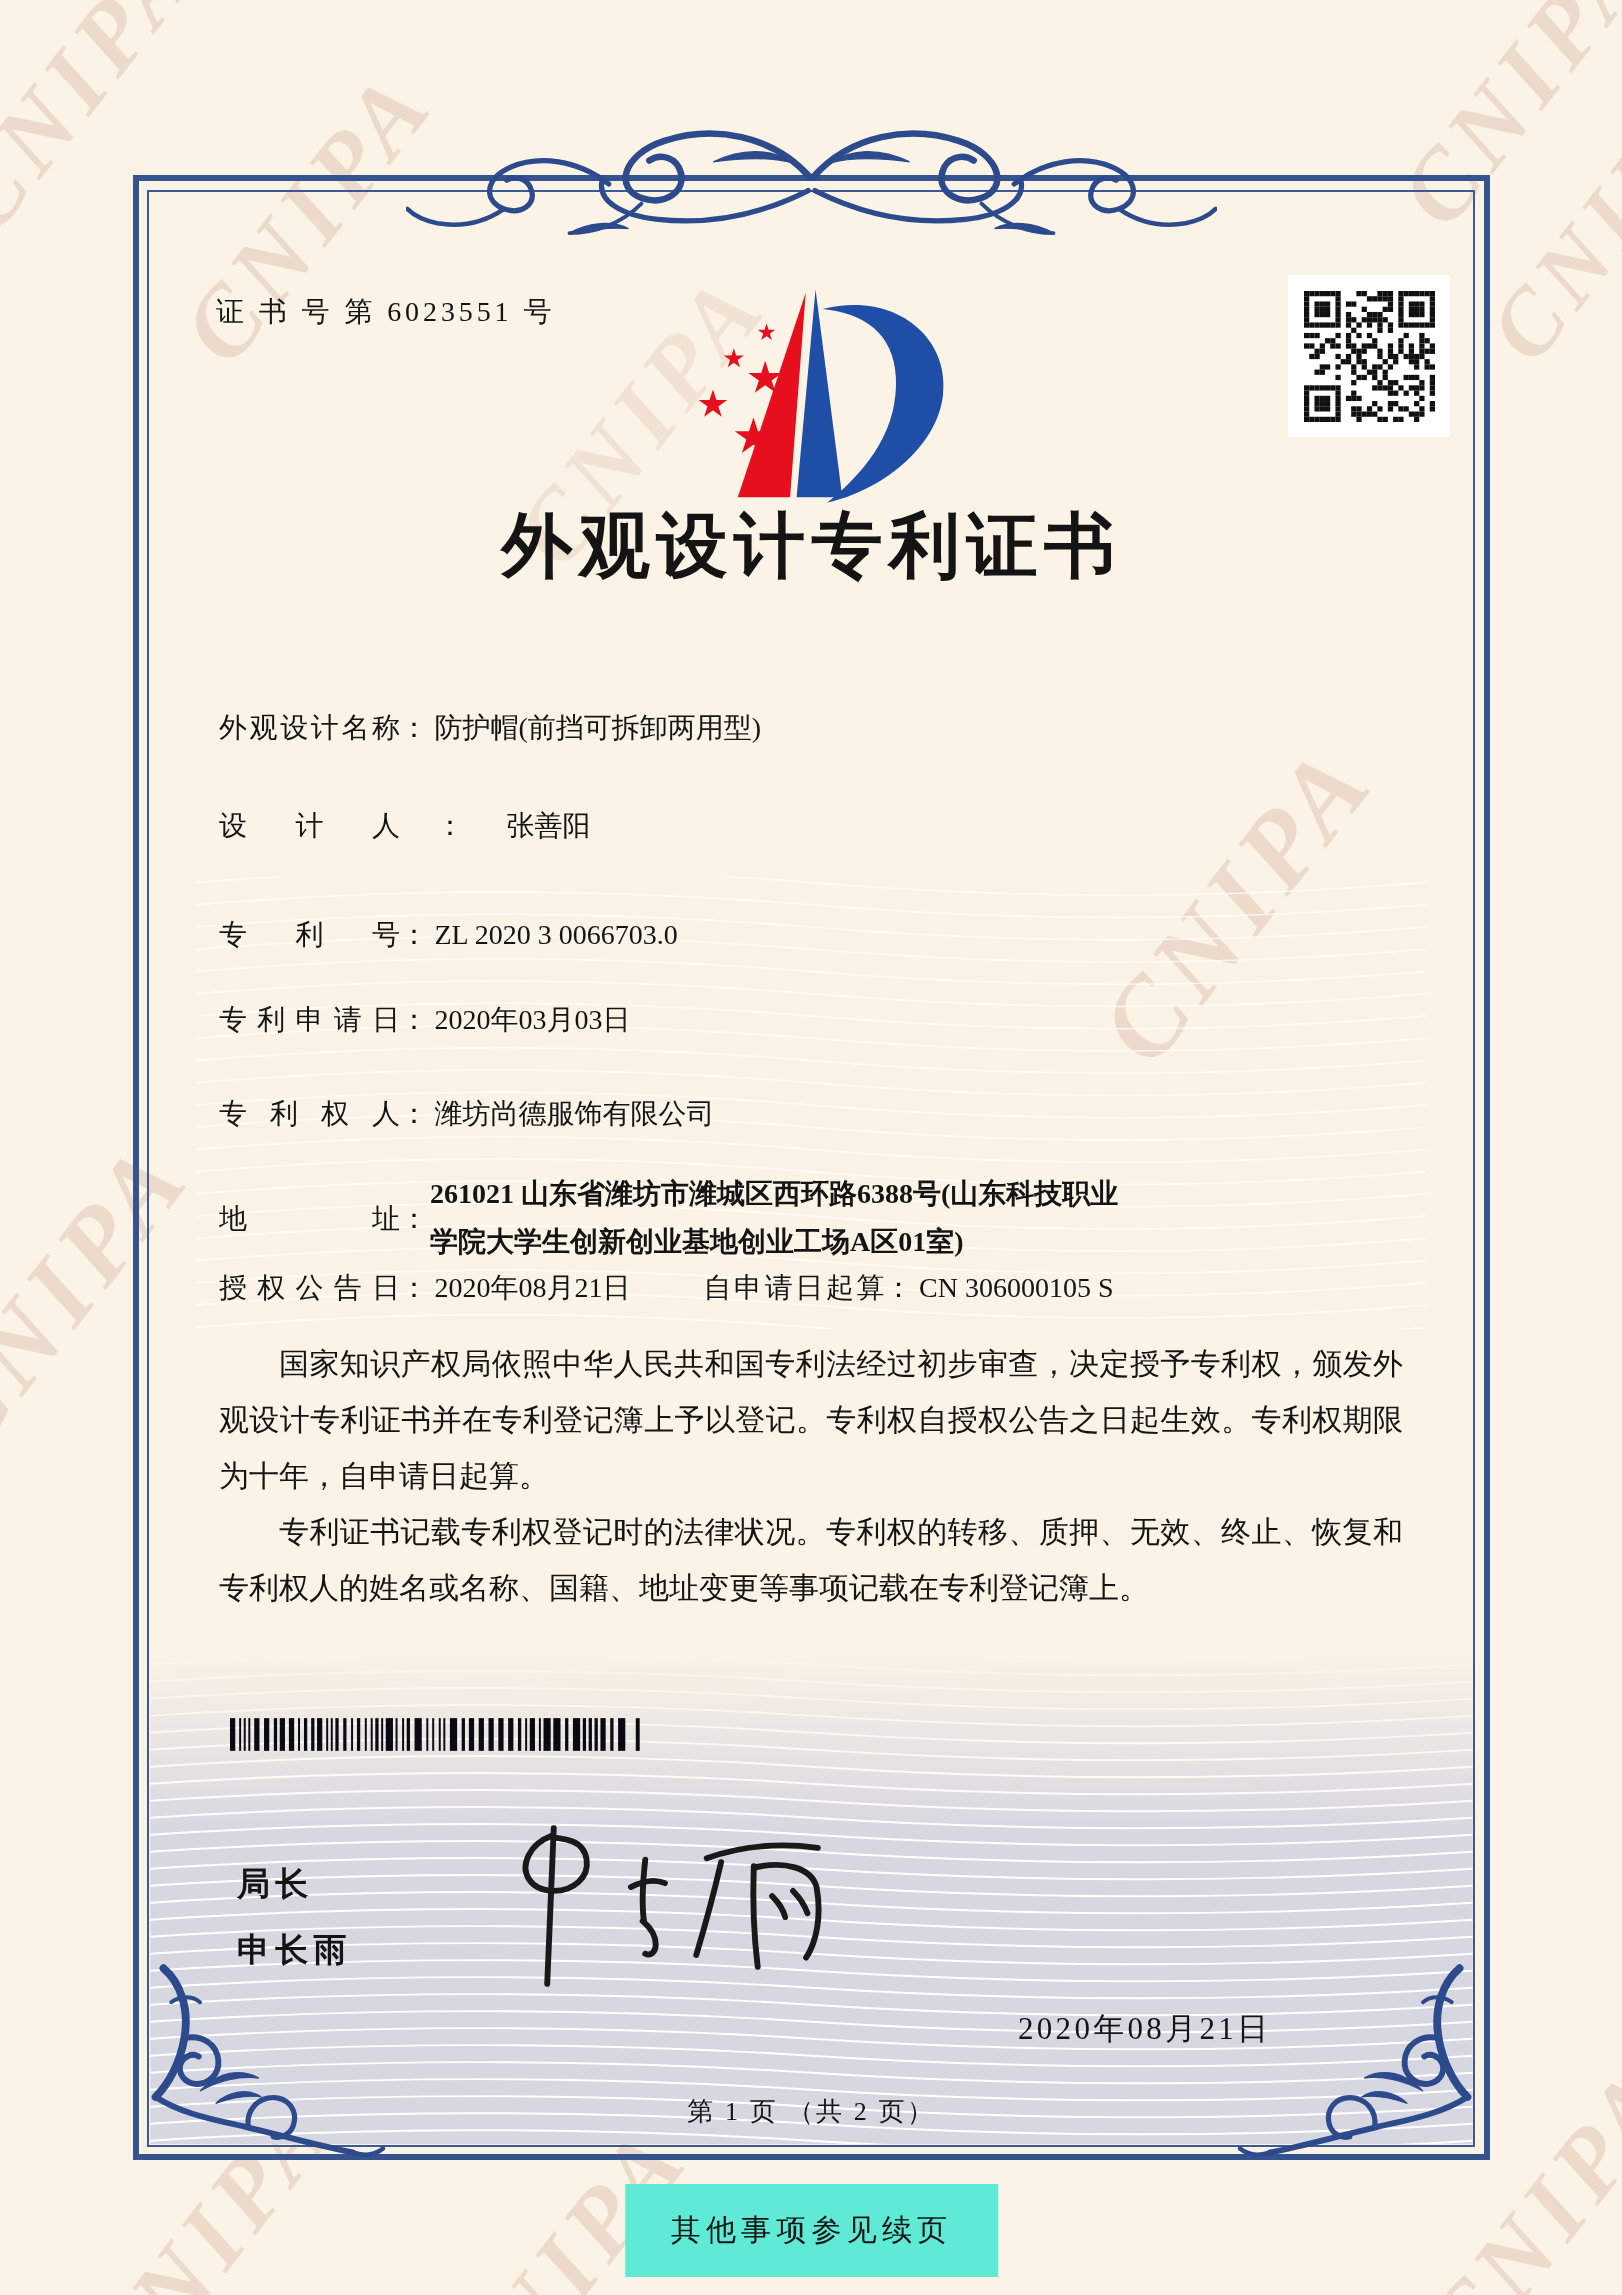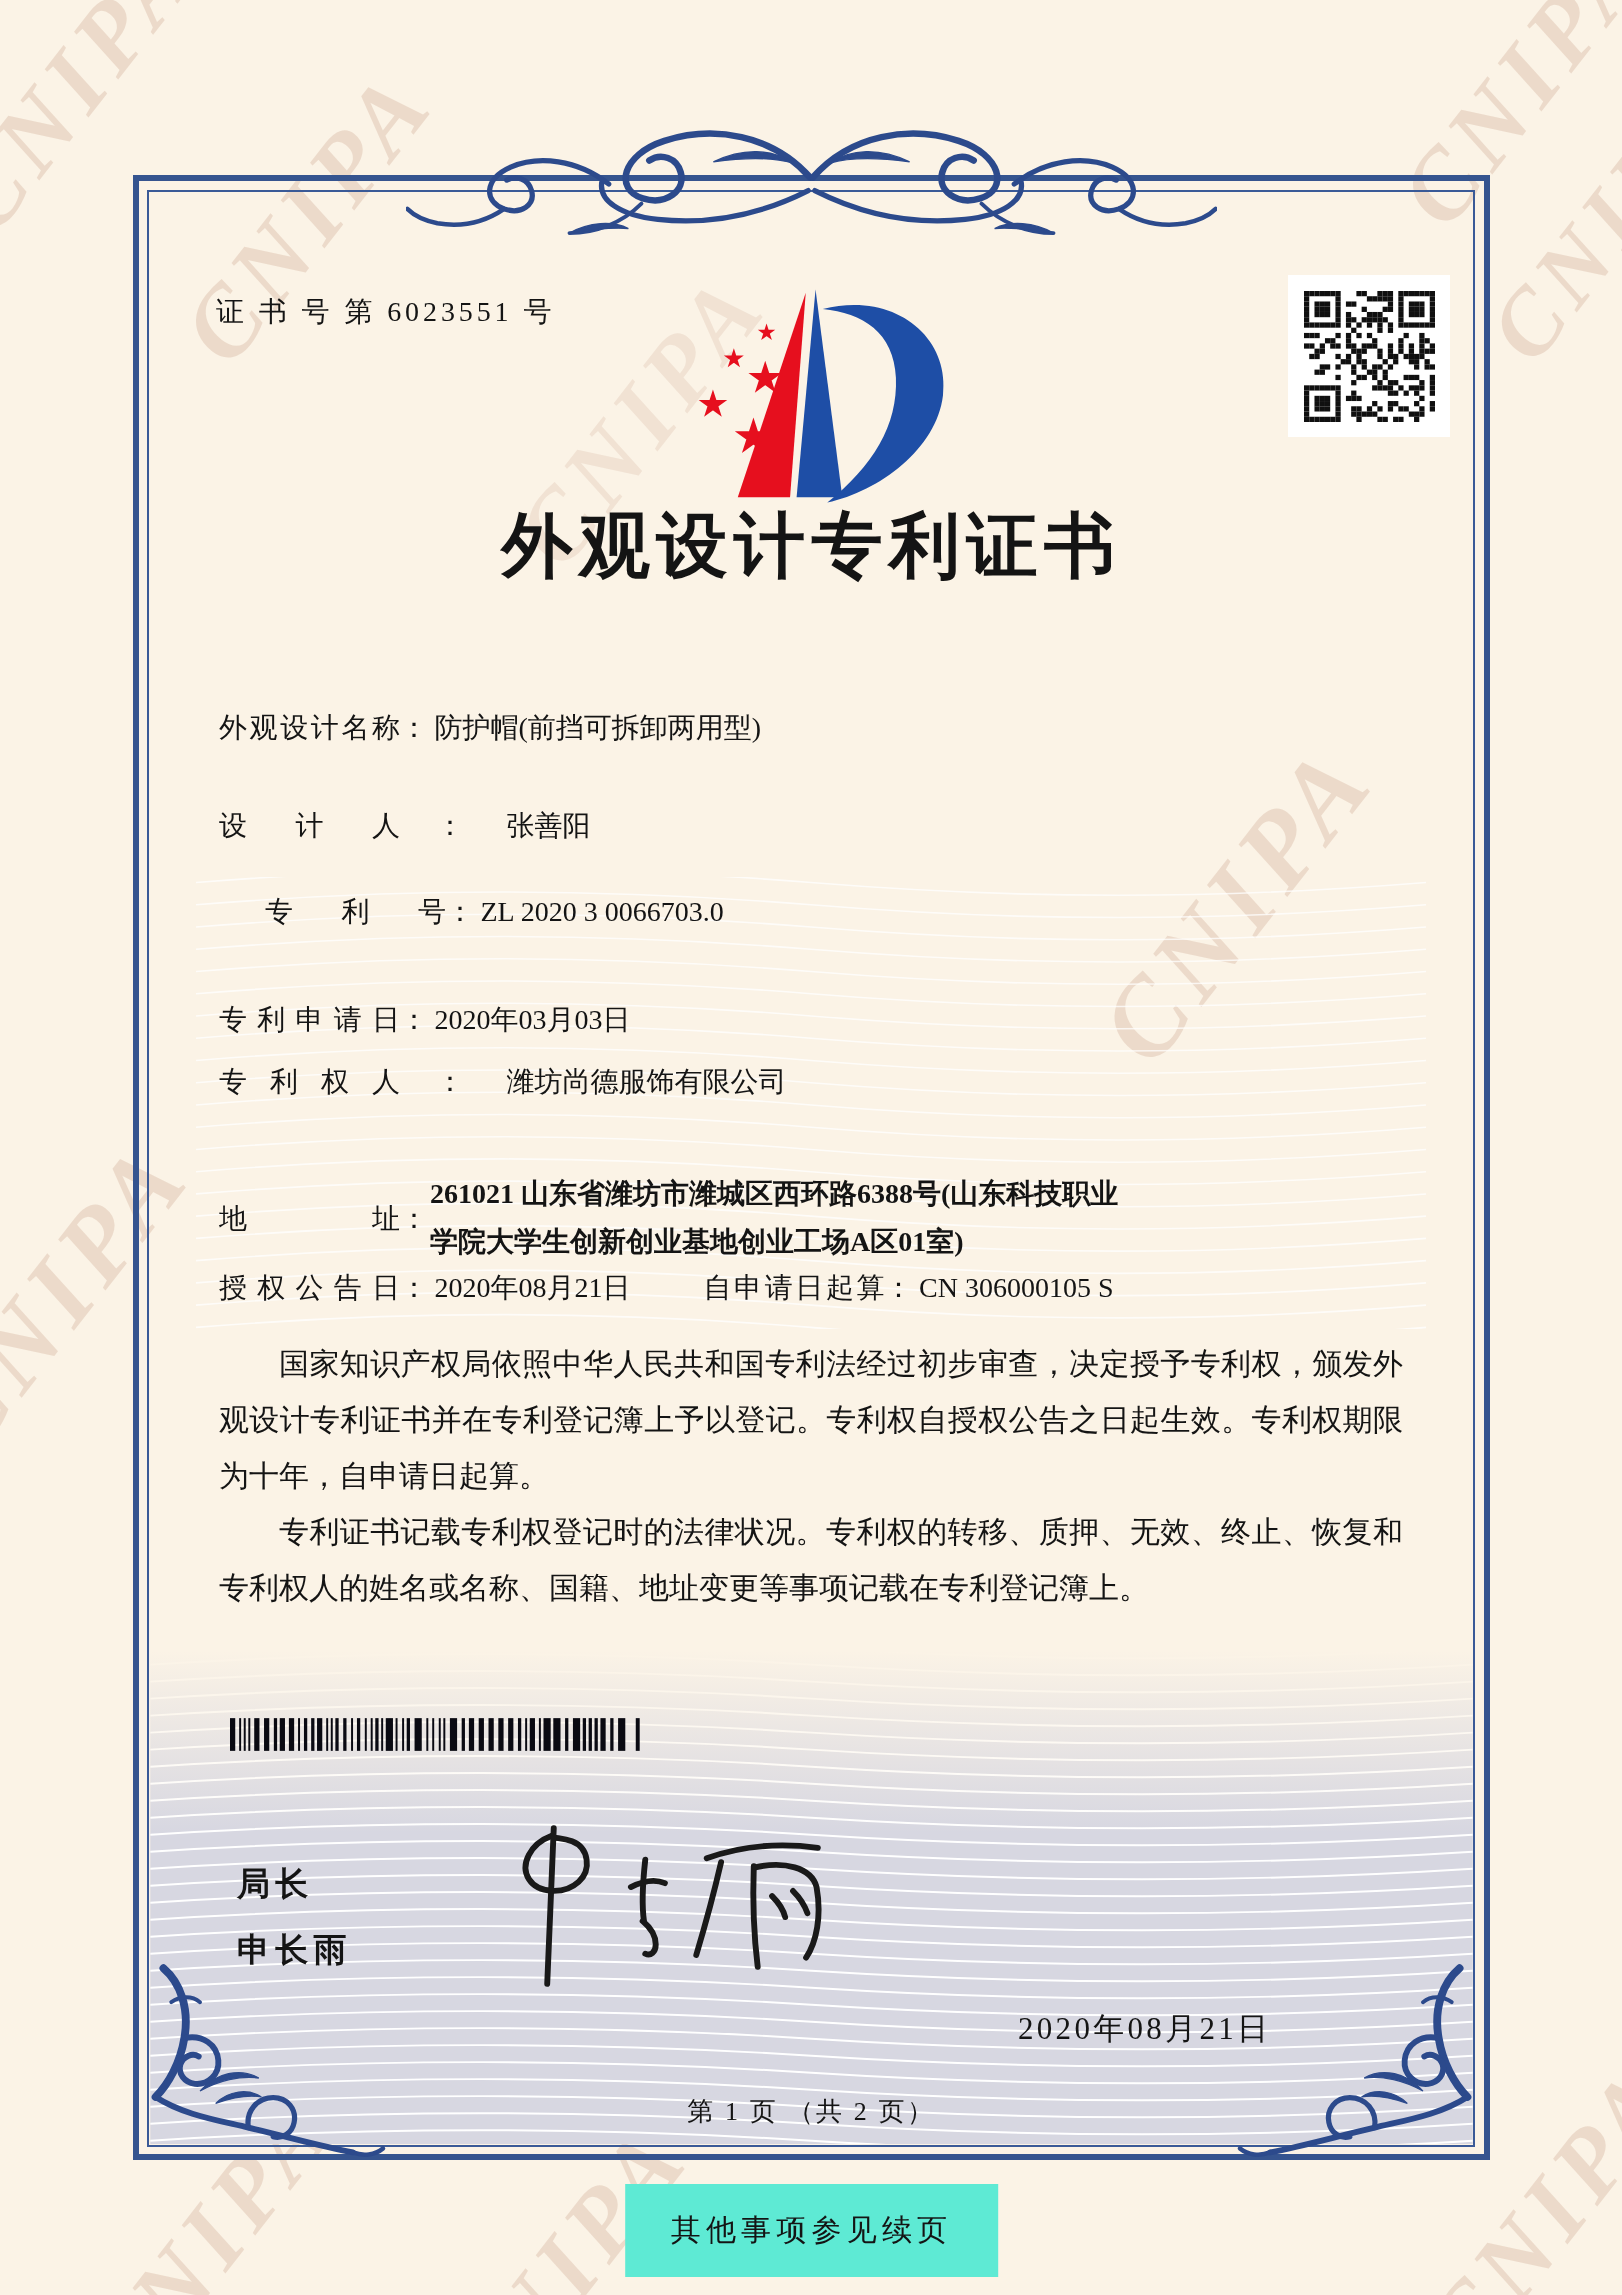--- a/index.html
+++ b/index.html
@@ -471,31 +471,31 @@
   <div class="row" style="top:708px;">
     <span class="lab">外观设计名称</span>
       <span>：</span>
     <span class="val">防护帽(前挡可拆卸两用型)</span>
   </div>
   <div class="row" style="top:806px;gap:36px;">
     <span class="lab">设计人</span>
       <span>：</span>
     <span class="val">张善阳</span>
   </div>
-  <div class="row" style="top:892px;margin-left:46px;">
+  <div class="row" style="top:915px;">
     <span class="lab">专利号</span>
       <span>：</span>
     <span class="val">ZL 2020 3 0066703.0</span>
   </div>
   <div class="row" style="top:1000px;">
     <span class="lab">专利申请日</span>
       <span>：</span>
     <span class="val">2020年03月03日</span>
   </div>
-  <div class="row" style="top:1062px;gap:36px;">
+  <div class="row" style="top:1094px;">
     <span class="lab">专利权人</span>
       <span>：</span>
     <span class="val">潍坊尚德服饰有限公司</span>
   </div>
   <div class="row" style="top:1170px;">
     <span class="lab">地址</span>
       <span>：</span>
     <span class="addr-col">
       <div>261021 山东省潍坊市潍城区西环路6388号(山东科技职业</div>
       <div>学院大学生创新创业基地创业工场A区01室)</div>

